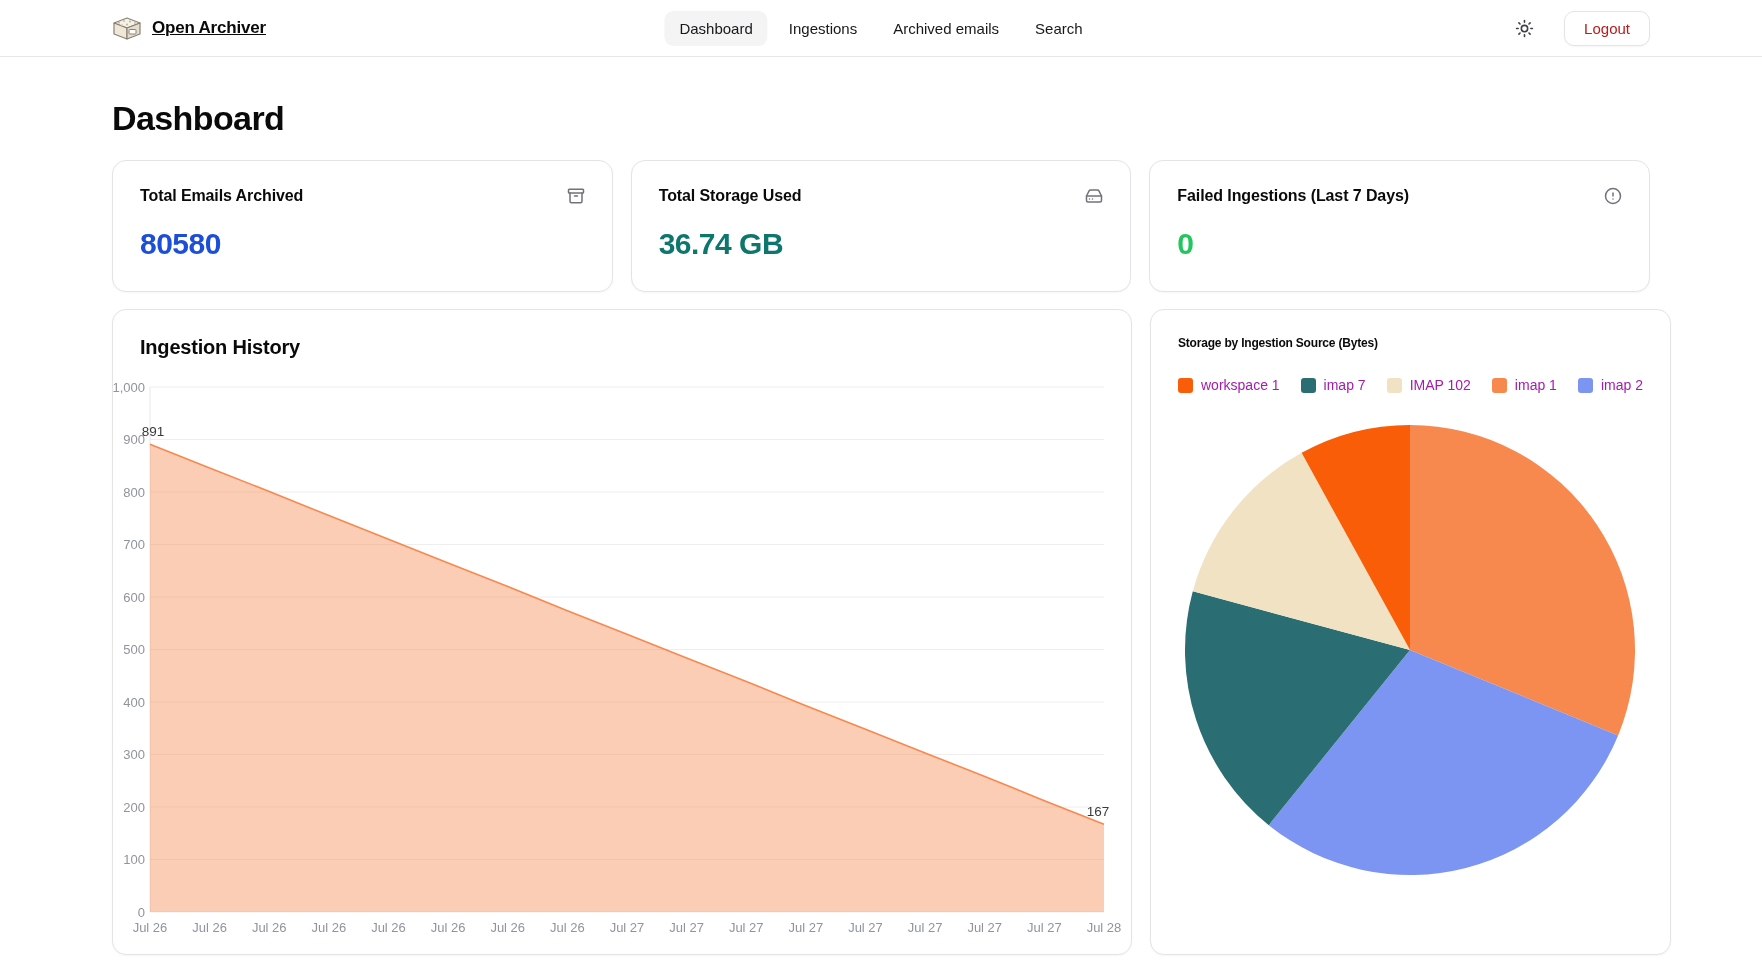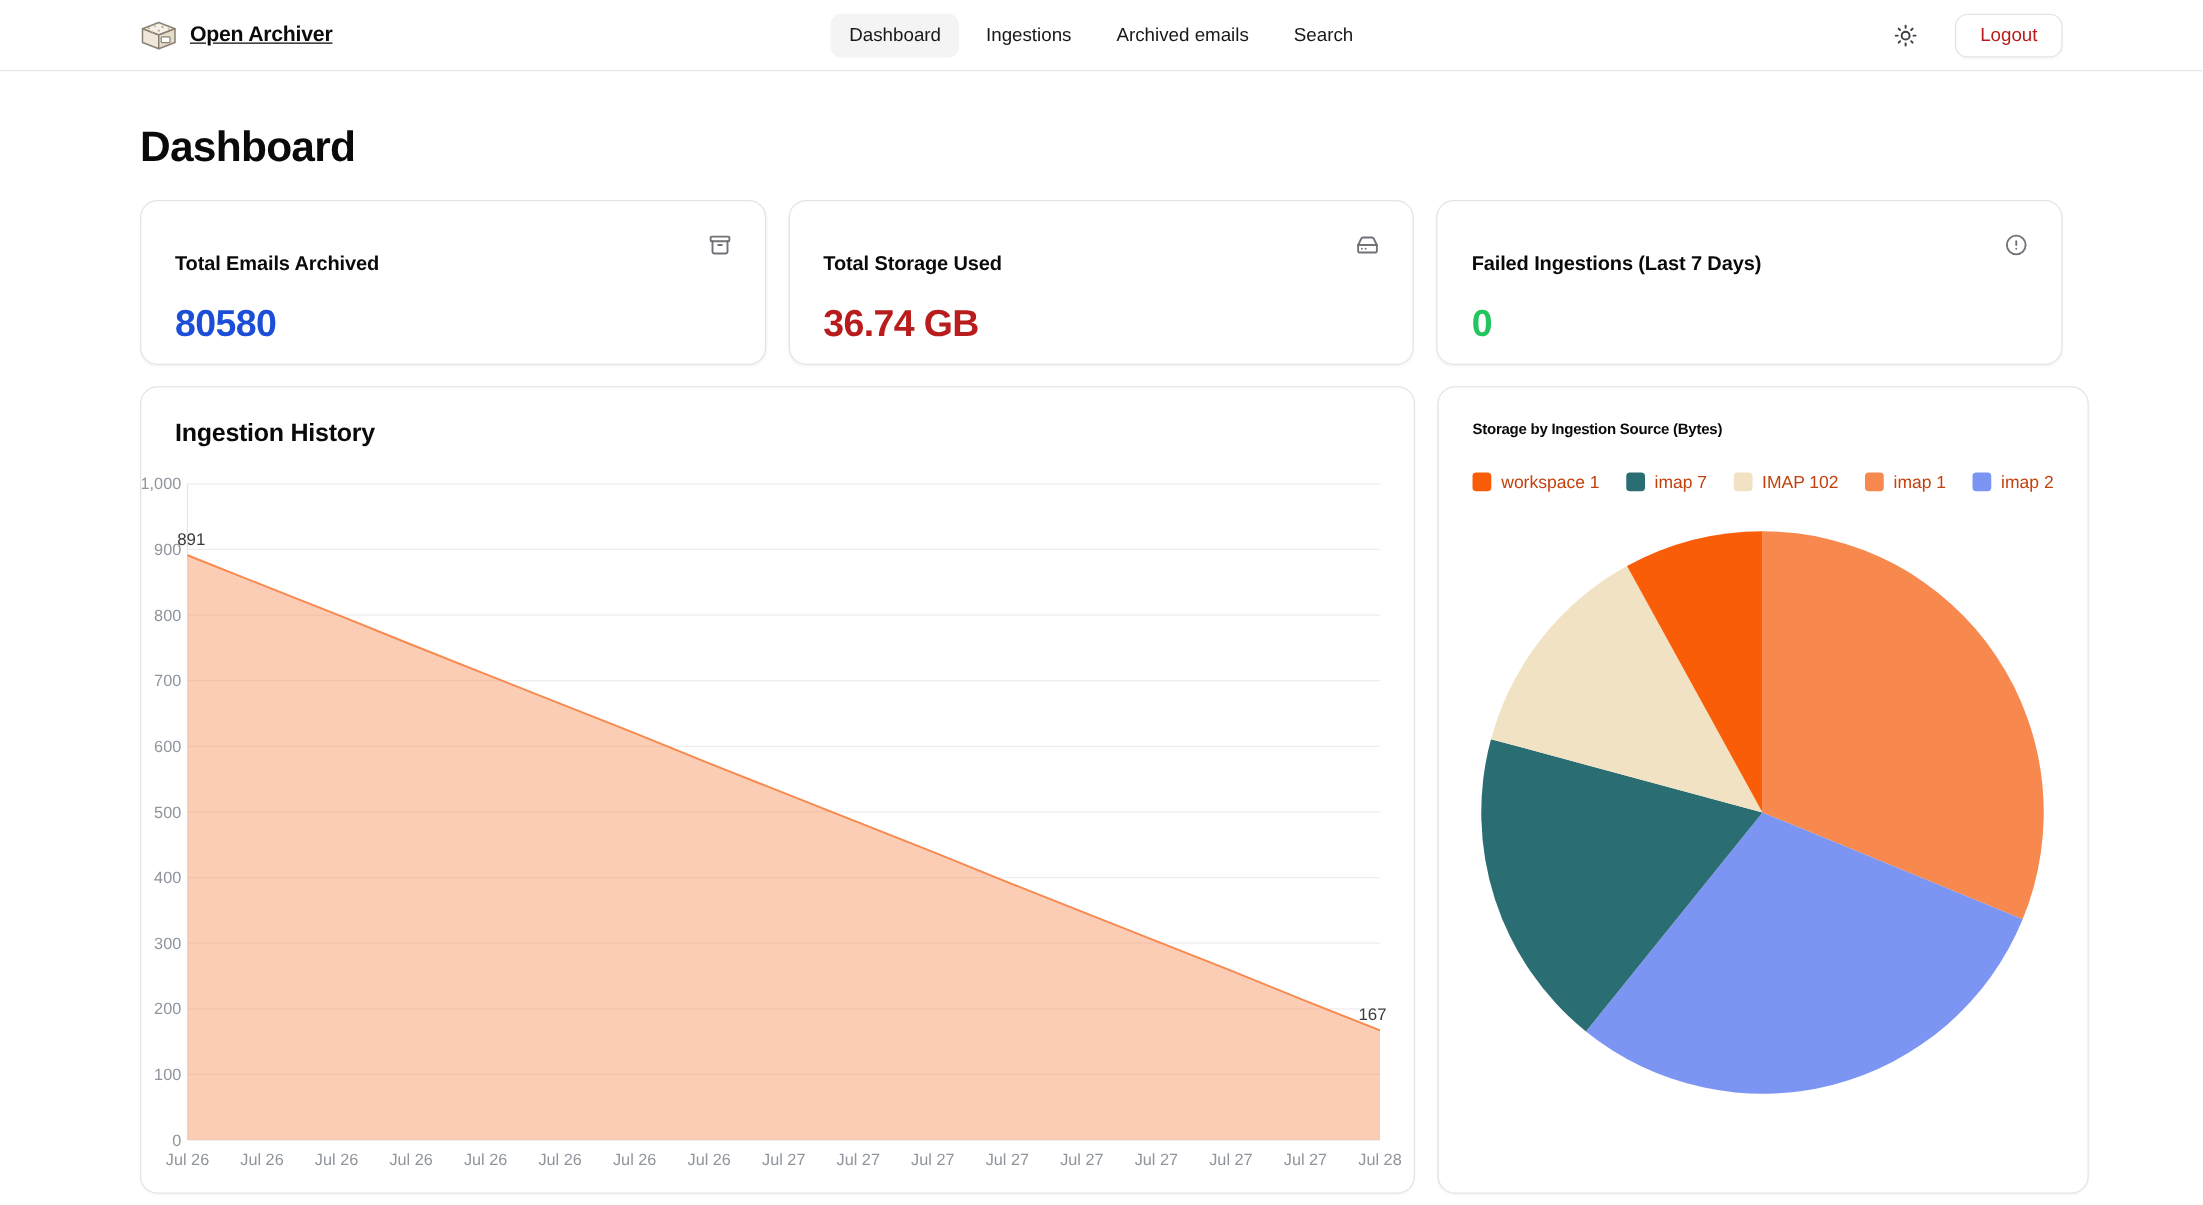--- a/index.html
+++ b/index.html
@@ -26,36 +26,36 @@
 
   
   main { padding:0 112px; }
   h1.page-title { font-size:34px; font-weight:700; letter-spacing:-.6px; margin:42px 0 22px; }
 
   .stats { display:grid; grid-template-columns:1fr 1fr 1fr; gap:18px; }
   .card { background:#fff; border:1px solid #e4e4e7; border-radius:14px;
     box-shadow:0 1px 2px rgba(0,0,0,.04); }
   .stat-card { height:132px; padding:26px 27px; }
   .stat-head { display:flex; align-items:flex-start; justify-content:space-between; }
-  .stat-title { font-size:16px; font-weight:600; letter-spacing:-.1px;margin-top:16px; }
+  .stat-title { font-size:16px; font-weight:600; letter-spacing:-.1px; }
   .stat-icon { color:#71717a; display:flex; }
   .stat-value { font-size:30px; font-weight:700; letter-spacing:-.5px; margin-top:22px; }
 
   .charts { display:grid; grid-template-columns:1020px 1fr; gap:18px; margin-top:17px; }
   .chart-card { height:646px; padding:26px 0 0 0; overflow:hidden; }
   .chart-card h2 { font-size:20px; font-weight:700; letter-spacing:-.2px; margin:0 0 8px 27px; }
   .chart-card svg.area { display:block; width:1018px; height:592px; }
   svg text { font-family:"Liberation Sans", sans-serif; }
 
   .pie-card { height:646px; padding:26px 27px; display:flex; flex-direction:column; }
   .pie-card h2 { font-size:12px; font-weight:700; letter-spacing:-.2px; }
   .legend { display:flex; justify-content:center; align-items:center; gap:21px; margin-top:27px; }
   .legend-item { display:flex; align-items:center; gap:8px; cursor:pointer; }
   .legend-swatch { width:15px; height:15px; border-radius:3px; flex:0 0 auto; }
-  .legend-label { font-size:14px; color:#c2410c; white-space:nowrap; }
+  .legend-label { font-size:14px; color:#a21caf; white-space:nowrap; }
   .pie-wrap { flex:1; display:flex; justify-content:center; align-items:flex-start; margin-top:31px; }
   .pie-wrap svg { width:452px; height:452px; }
 </style>
 </head>
 <body>
 
 <header>
   <div class="brand">
     <svg class="logo" viewBox="0 0 30 26">
       <polygon points="2,8 15,3 28,8 15,13" fill="#f6f1e6" stroke="#8a8173" stroke-width="1.2" stroke-linejoin="round"></polygon>
@@ -117,21 +117,21 @@
           <span class="stat-title">Total Storage Used</span>
           <span class="stat-icon">
             <svg width="18" height="18" viewBox="0 0 24 24" fill="none" stroke="currentColor" stroke-width="2" stroke-linecap="round" stroke-linejoin="round">
               <line x1="22" x2="2" y1="12" y2="12"></line>
               <path d="M5.45 5.11 2 12v6a2 2 0 0 0 2 2h16a2 2 0 0 0 2-2v-6l-3.45-6.89A2 2 0 0 0 16.76 4H7.24a2 2 0 0 0-1.79 1.11z"></path>
               <line x1="6" x2="6.01" y1="16" y2="16"></line>
               <line x1="10" x2="10.01" y1="16" y2="16"></line>
             </svg>
           </span>
         </div>
-        <div class="stat-value" style="color:#b91c1c">36.74 GB</div>
+        <div class="stat-value" style="color:#0f766e">36.74 GB</div>
       </div>
       <div class="card stat-card">
         <div class="stat-head">
           <span class="stat-title">Failed Ingestions (Last 7 Days)</span>
           <span class="stat-icon">
             <svg width="18" height="18" viewBox="0 0 24 24" fill="none" stroke="currentColor" stroke-width="2" stroke-linecap="round" stroke-linejoin="round">
               <circle cx="12" cy="12" r="10"></circle>
               <line x1="12" x2="12" y1="8" y2="12"></line>
               <line x1="12" x2="12.01" y1="16" y2="16"></line>
             </svg>

